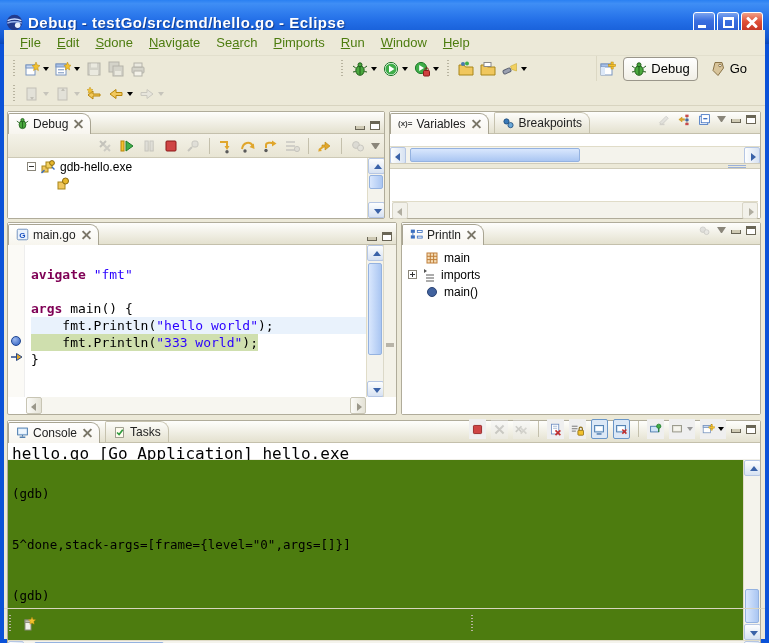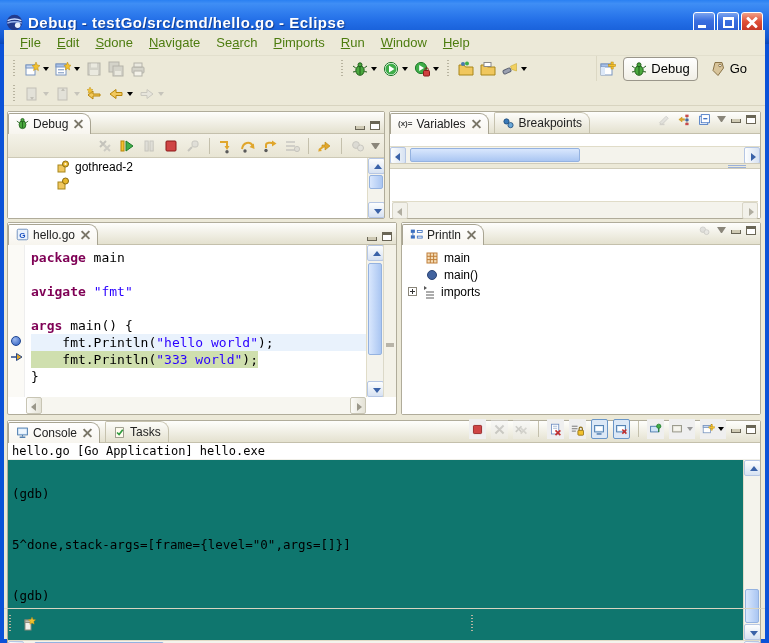--- a/index.html
+++ b/index.html
@@ -93,22 +93,22 @@
   .cline .hl-green{background:#cfdfae;display:inline-block;}
   .cline.hl-blue{background:#e9f2fc;}
   .kw{color:#7f0055;font-weight:bold;}
   .str{color:#2a00ff;}
   .pl{color:#000;}
   .ruler{width:13px;flex:0 0 auto;background:#f4f2e8;border-left:1px solid #dcd9c8;position:relative;}
   .bpdot{width:10px;height:10px;border-radius:50%;background:radial-gradient(circle at 35% 30%,#9cb8ee,#2a5cc0);border:1px solid #1e4490;position:absolute;left:3px;}
   .iparrow{position:absolute;left:1px;}
 
   
-  .conlabel{height:17px;background:#fff;font-family:"DejaVu Sans Mono",monospace;font-size:12px;padding:1px 4px;border-bottom:1px solid #f0efe8;flex:0 0 auto;white-space:nowrap;}
-  .conbody{flex:1;display:flex;overflow:hidden;background:#0f766e;}
+  .conlabel{height:17px;background:#fff;font-family:"DejaVu Sans Mono",monospace;font-size:16px;padding:1px 4px;border-bottom:1px solid #f0efe8;flex:0 0 auto;white-space:nowrap;}
+  .conbody{flex:1;display:flex;overflow:hidden;background:#4d7c0f;}
   .context{flex:1;overflow:hidden;font-family:"DejaVu Sans Mono",monospace;font-size:12.5px;line-height:17px;padding:0 4px;white-space:pre;}
   .context .first{margin-top:-9px;}
   .conbtn{display:flex;align-items:center;height:20px;padding:1px;border:1px solid transparent;}
   .conbtn.pressed{border-color:#6a96c8;background:#dce8f6;border-radius:2px;}
   .conbtn.dis{opacity:.4;filter:grayscale(1);}
 
   
   .colhdr{height:20px;display:flex;align-items:center;background:linear-gradient(#fcfbf6,#eae7d8);border-bottom:1px solid #d4d0bc;font-size:12px;padding-left:5px;position:relative;flex:0 0 auto;}
   .colsep{position:absolute;right:12px;top:2px;bottom:2px;width:1px;background:#cdc9b6;}
   .vhdr{position:absolute;right:2px;top:3px;font-size:12px;}
@@ -412,27 +412,29 @@
           <span class="vsep"></span>
           <button class="tbtn dis" style="padding:0;">
               <svg class="i16" viewBox="0 0 16 16">
                 <circle cx="6" cy="7" r="3.4" fill="#c8c8c0" stroke="#9a9a90"></circle>
                 <circle cx="10.5" cy="10" r="3" fill="#dcdcd4" stroke="#9a9a90"></circle>
               </svg>
             </button>
           <span class="vmenu2"></span>
         </div>
         <div class="tree">
-          <div class="trow" style="padding-left:47px;">
+          <div class="trow" style="padding-left:19px;">
+            <span class="exp"></span>
             <svg class="i16" viewBox="0 0 16 16">
-                <rect x="3" y="6" width="7" height="7" fill="#f0c75e" stroke="#a8861a"></rect>
-                <circle cx="10.5" cy="5" r="3" fill="#e8b82c" stroke="#8a6a10"></circle>
-                <circle cx="10.5" cy="5" r="1.1" fill="#fff8e0"></circle>
-              </svg>
-            <span>gothread-2</span>
+                <rect x="2" y="7" width="6" height="6" fill="#f0c75e" stroke="#a8861a"></rect>
+                <rect x="6" y="3" width="6" height="6" fill="#f2d060" stroke="#a8861a"></rect>
+                <circle cx="12" cy="4" r="2.4" fill="#e8b82c" stroke="#8a6a10"></circle>
+                <path d="M1.5 14 L4.5 11 M12 8 L14.5 10.5" stroke="#3a6ec0" stroke-width="1.4"></path>
+              </svg>
+            <span>gdb-hello.exe</span>
           </div>
           <div class="trow" style="padding-left:47px;">
             <svg class="i16" viewBox="0 0 16 16">
                 <rect x="3" y="6" width="7" height="7" fill="#f0c75e" stroke="#a8861a"></rect>
                 <circle cx="10.5" cy="5" r="3" fill="#e8b82c" stroke="#8a6a10"></circle>
               </svg>
           </div>
           <div style="position:absolute;right:0;top:0;bottom:0;" class="sbv">
             <div class="sbtn">
                 <span class="tri up"></span>
@@ -518,37 +520,36 @@
         </div>
       </div>
 
       <div class="view" style="left:3px;top:115px;width:390px;height:193px;">
         <div class="tabbar">
           <div class="tab active">
             <svg class="i12" viewBox="0 0 16 16">
                 <rect x="1.5" y="1.5" width="13" height="13" rx="1.5" fill="#eaf2fc" stroke="#5a7fb4"></rect>
                 <text x="8" y="12" font-size="10" font-weight="bold" fill="#1a50c0" text-anchor="middle" font-family="Liberation Sans,sans-serif">G</text>
               </svg>
-            <span>hello.go</span>
+            <span>main.go</span>
             <span class="tab-x"></span>
           </div>
           <div class="tb-icons">
             <span class="mini"></span>
             <span class="maxi"></span>
           </div>
         </div>
         <div class="edbody">
           <div class="gutter">
             <span class="bpdot" style="top:91px;"></span>
             <svg class="iparrow" width="15" height="12" viewBox="0 0 15 12" style="top:106px;">
               <path d="M13 6 H7.5 V2.5 L2 6 L7.5 9.5 V6 Z" fill="#e0a62c" stroke="#2a4a8a" stroke-width="1" transform="rotate(180 7.5 6)"></path>
             </svg>
           </div>
           <div class="codearea">
-            <div class="cline"><span class="kw">package</span><span class="pl"> main</span></div>
             <div class="cline"></div>
             <div class="cline"><span class="kw">avigate</span><span class="pl"> </span><span class="str">"fmt"</span></div>
             <div class="cline"></div>
             <div class="cline"><span class="kw">args</span><span class="pl"> main() {</span></div>
             <div class="cline hl-blue"><span class="pl">    fmt.Println(</span><span class="str">"hello world"</span><span class="pl">);</span></div>
             <div class="cline"><span class="hl-green"><span class="pl">    fmt.Println(</span><span class="str">"333 world"</span><span class="pl">);</span></span></div>
             <div class="cline"><span class="pl">}</span></div>
           </div>
           <div class="sbv">
             <div class="sbtn">
@@ -605,35 +606,35 @@
           <div class="trow" style="padding-left:22px;">
             <svg class="i16" viewBox="0 0 16 16">
                 <rect x="3" y="3" width="10" height="10" fill="#f4ddb8" stroke="#c07f3a"></rect>
                 <line x1="6.3" y1="3" x2="6.3" y2="13" stroke="#c07f3a"></line>
                 <line x1="9.6" y1="3" x2="9.6" y2="13" stroke="#c07f3a"></line>
                 <line x1="3" y1="6.3" x2="13" y2="6.3" stroke="#c07f3a"></line>
                 <line x1="3" y1="9.6" x2="13" y2="9.6" stroke="#c07f3a"></line>
               </svg>
             <span>main</span>
           </div>
-          <div class="trow" style="padding-left:22px;">
-            <svg class="i16" viewBox="0 0 16 16">
-                <circle cx="8" cy="8" r="4.5" fill="#41629e" stroke="#2a4374"></circle>
-              </svg>
-            <span>main()</span>
-          </div>
           <div class="trow" style="padding-left:6px;">
             <span class="exp plus"></span>
             <svg class="i16" viewBox="0 0 16 16">
                 <polygon points="3,2 6,4 3,6" fill="#555"></polygon>
                 <line x1="5" y1="8" x2="13" y2="8" stroke="#888" stroke-width="1.4"></line>
                 <line x1="5" y1="11" x2="13" y2="11" stroke="#888" stroke-width="1.4"></line>
                 <line x1="5" y1="14" x2="13" y2="14" stroke="#888" stroke-width="1.4"></line>
               </svg>
             <span>imports</span>
+          </div>
+          <div class="trow" style="padding-left:22px;">
+            <svg class="i16" viewBox="0 0 16 16">
+                <circle cx="8" cy="8" r="4.5" fill="#41629e" stroke="#2a4374"></circle>
+              </svg>
+            <span>main()</span>
           </div>
         </div>
       </div>
 
       <div class="view" style="left:3px;top:313px;right:4px;height:238px;">
         <div class="tabbar">
           <div class="tab active">
             <svg class="i12" viewBox="0 0 16 16">
                 <rect x="2" y="2.5" width="12" height="8.5" fill="#cfe4f8" stroke="#3a6ea5"></rect>
                 <rect x="3.5" y="4" width="9" height="5.5" fill="#eef6fe"></rect>

